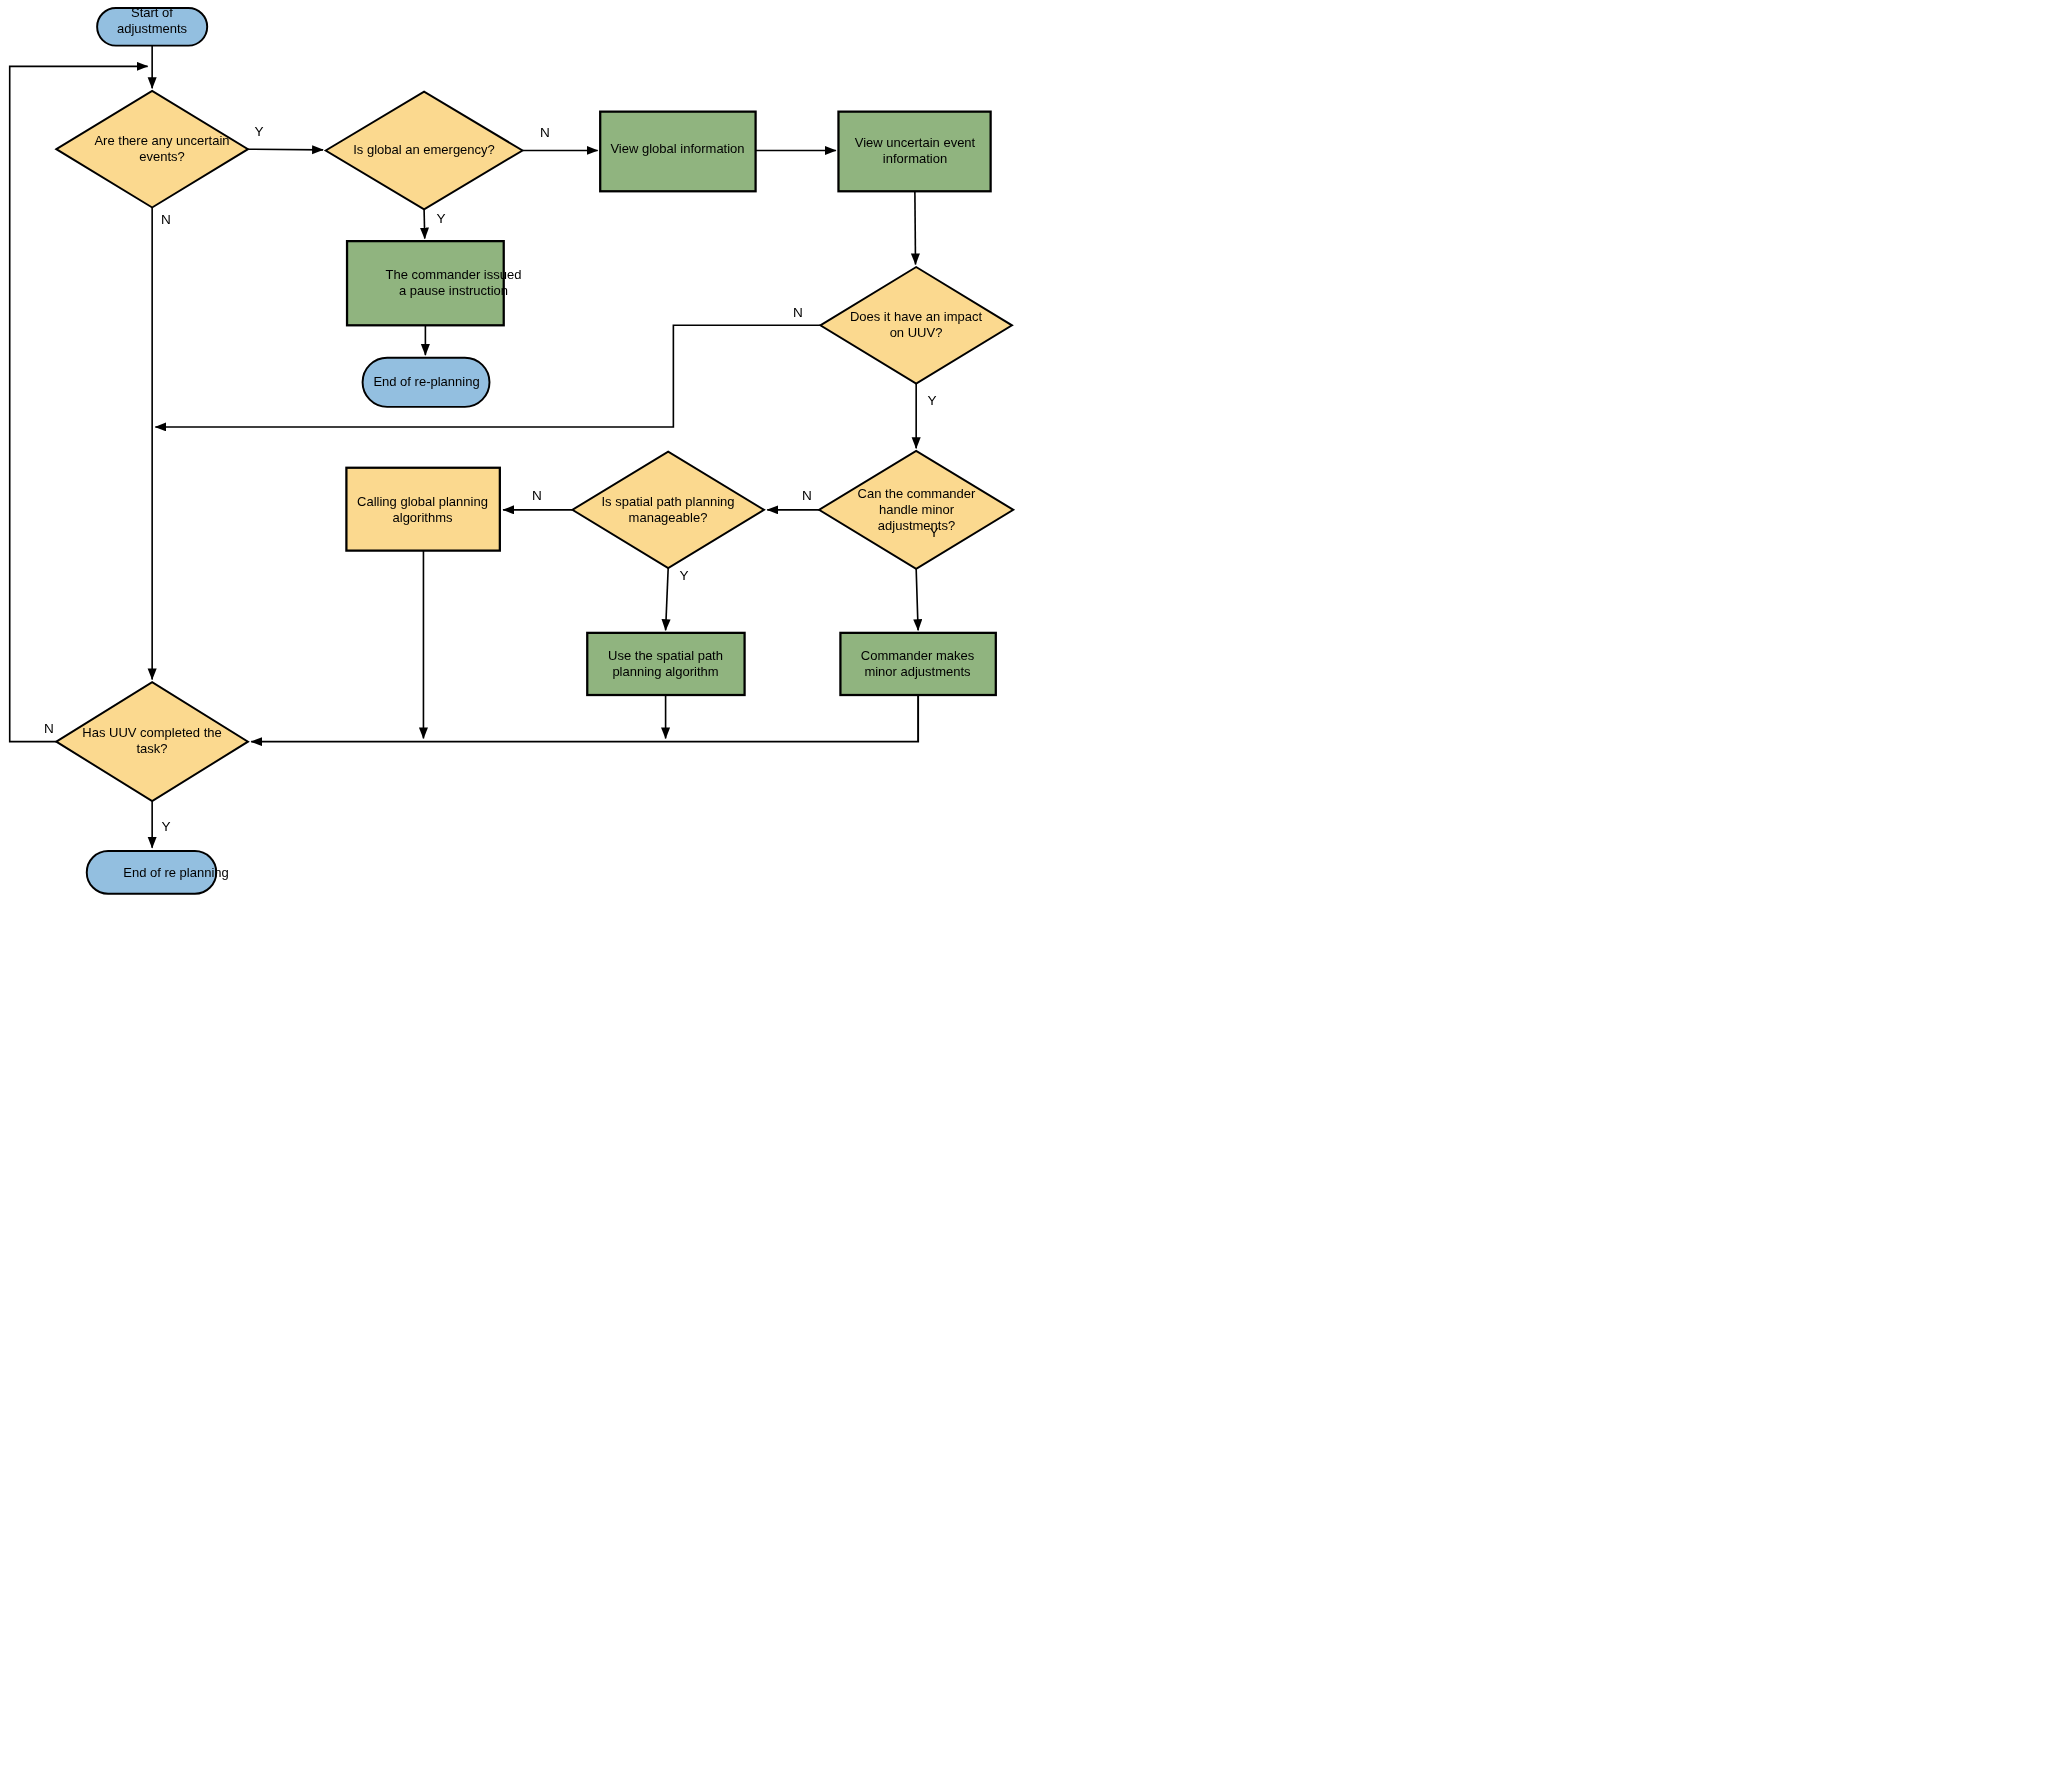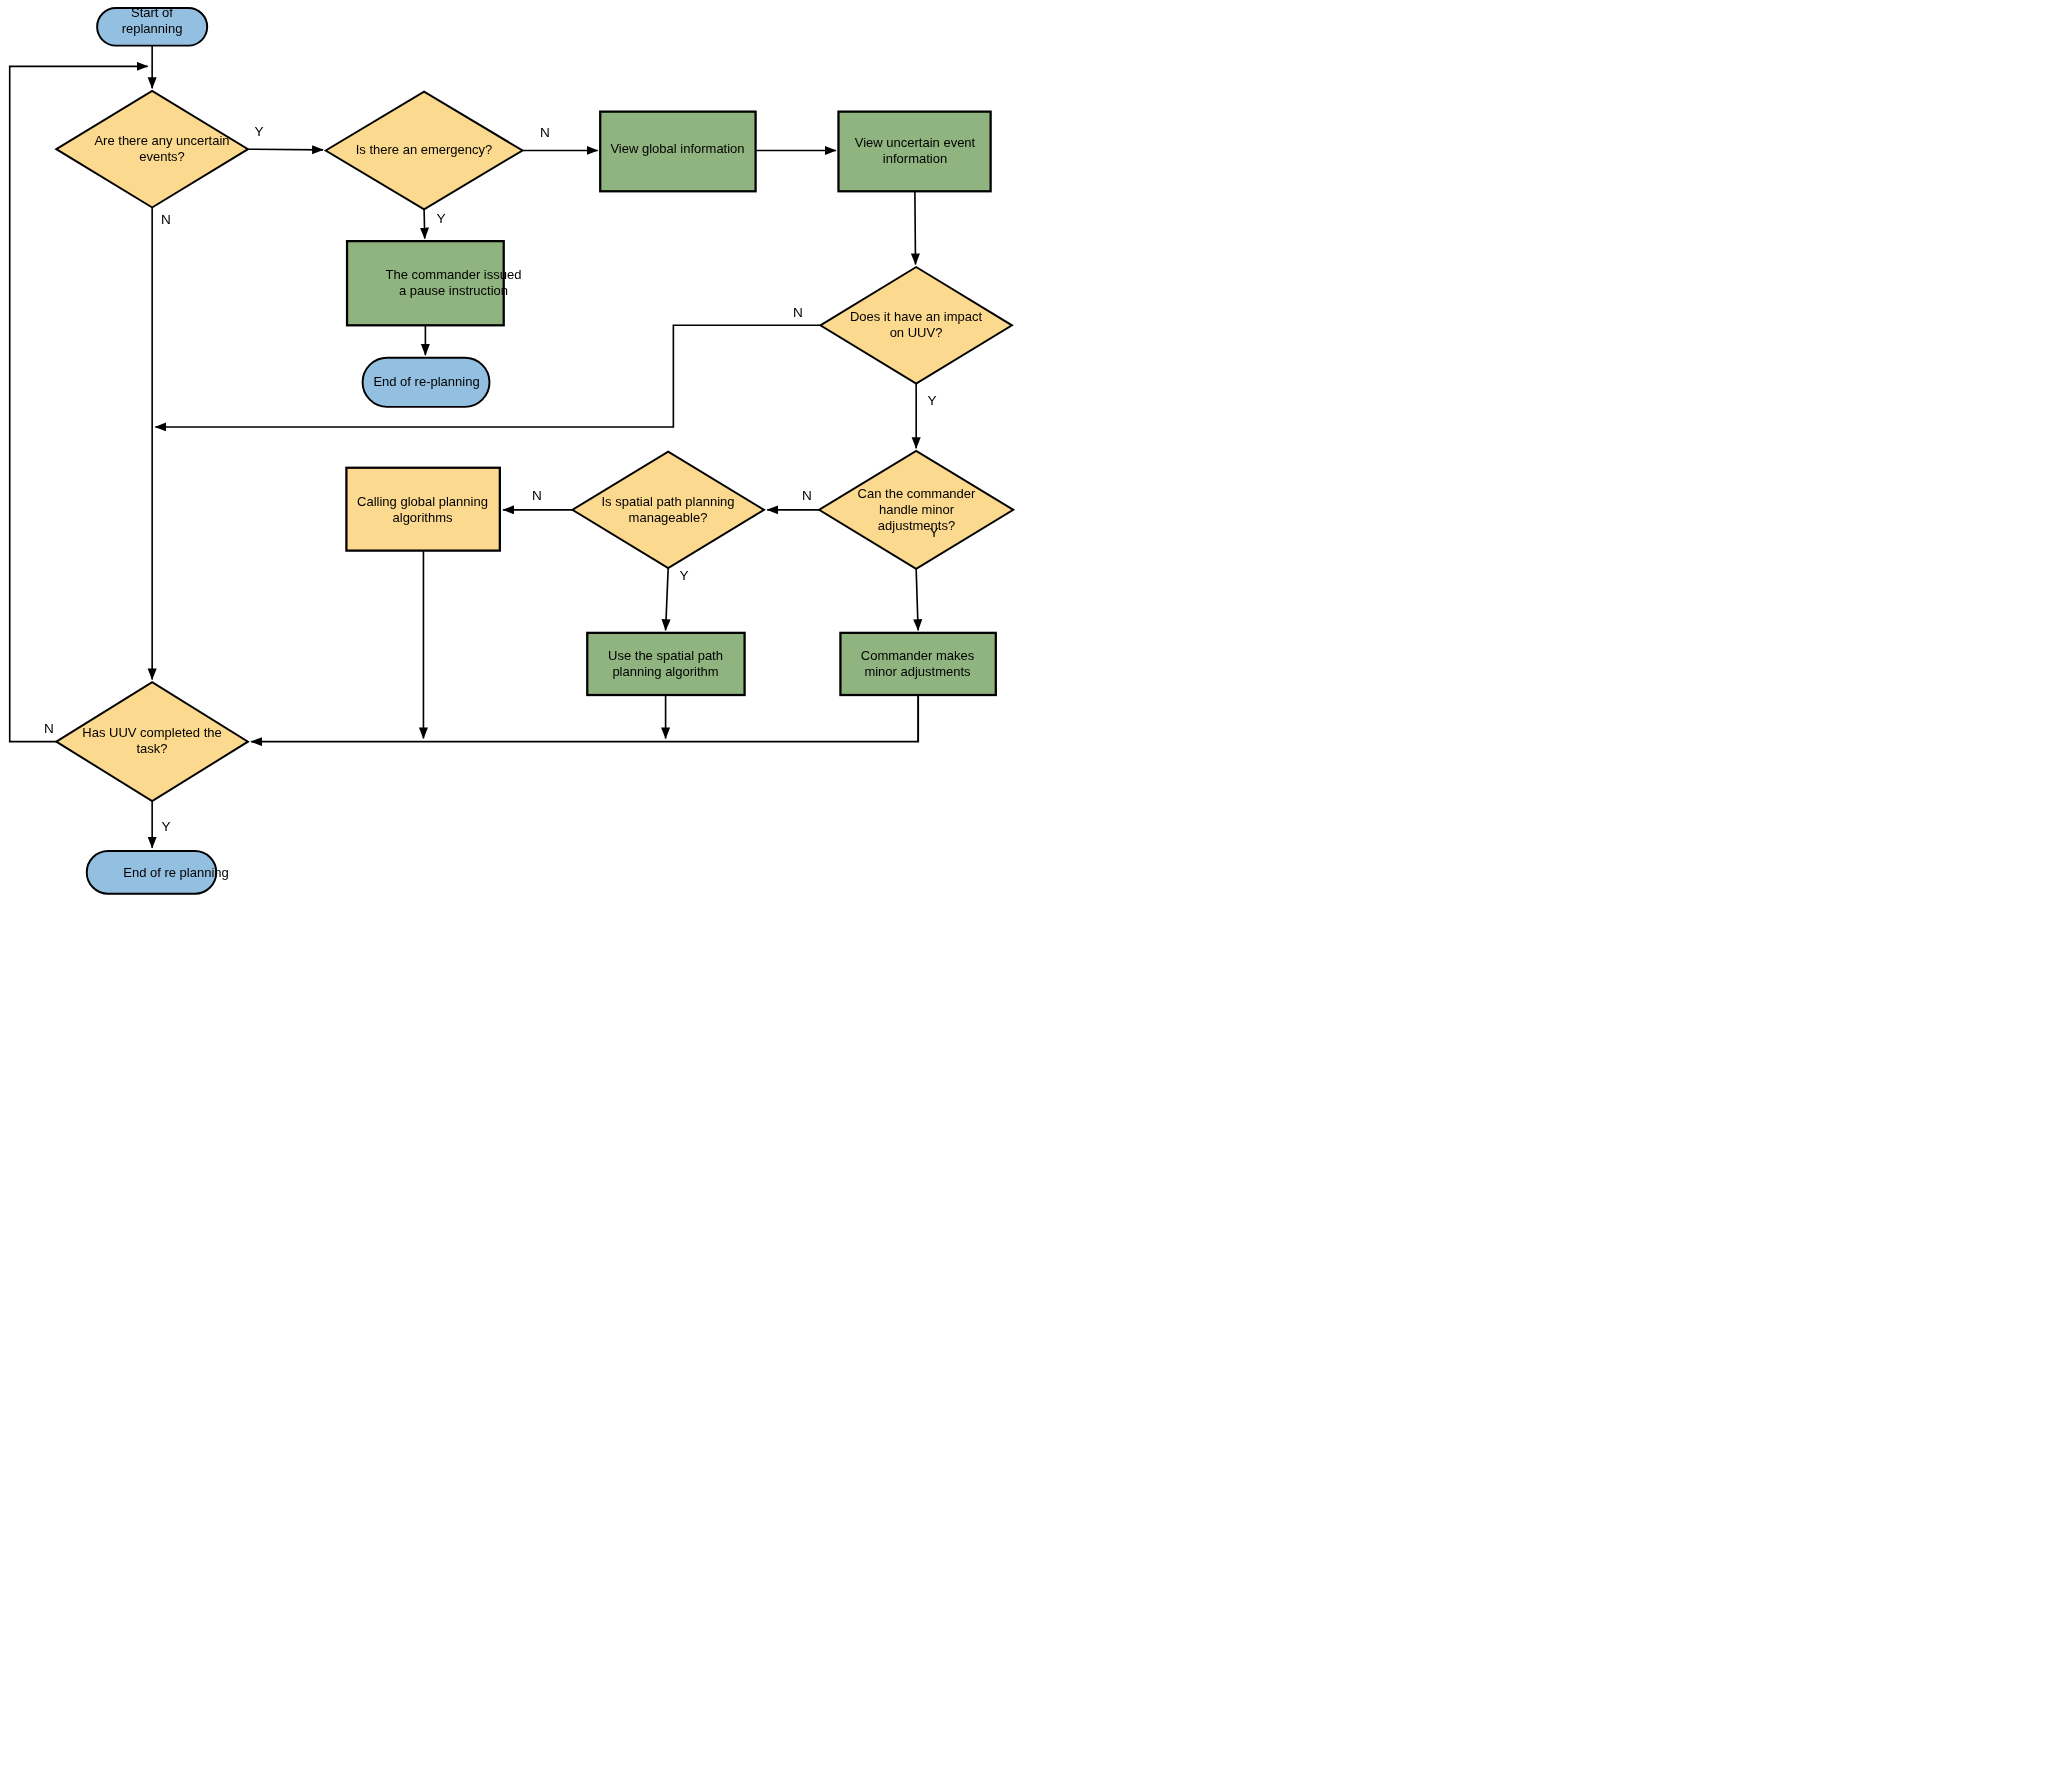--- a/index.html
+++ b/index.html
@@ -73,30 +73,30 @@
     <polygon class="shape-decision" points="884,787 1032,697 1180,787 1032,877"></polygon>
     <rect class="shape-process-alt" x="535" y="722" width="237" height="128"></rect>
     <rect class="shape-process" x="907" y="977" width="243" height="96"></rect>
     <rect class="shape-process" x="1298" y="977" width="240" height="96"></rect>
     <polygon class="shape-decision" points="87,1145 235,1053 383,1145 235,1237"></polygon>
     <rect class="shape-terminal" x="134" y="1314" width="200" height="66" rx="33" ry="33"></rect>
   </svg>
 
   <div class="node-label" style="left:97px;top:9px;width:110px;height:23px;">
     <div>Start of</div>
-    <div>replanning</div>
+    <div>adjustments</div>
   </div>
 
   <div class="node-label" style="left:81px;top:127px;width:162px;height:44px;">
     <div>Are there any uncertain</div>
     <div>events?</div>
   </div>
 
   <div class="node-label" style="left:343px;top:141px;width:162px;height:18px;">
-    <div>Is there an emergency?</div>
+    <div>Is global an emergency?</div>
   </div>
 
   <div class="node-label" style="left:600px;top:111px;width:155px;height:76px;">
     <div>View global information</div>
   </div>
 
   <div class="node-label" style="left:839px;top:111px;width:152px;height:80px;">
     <div>View uncertain event</div>
     <div>information</div>
   </div>

